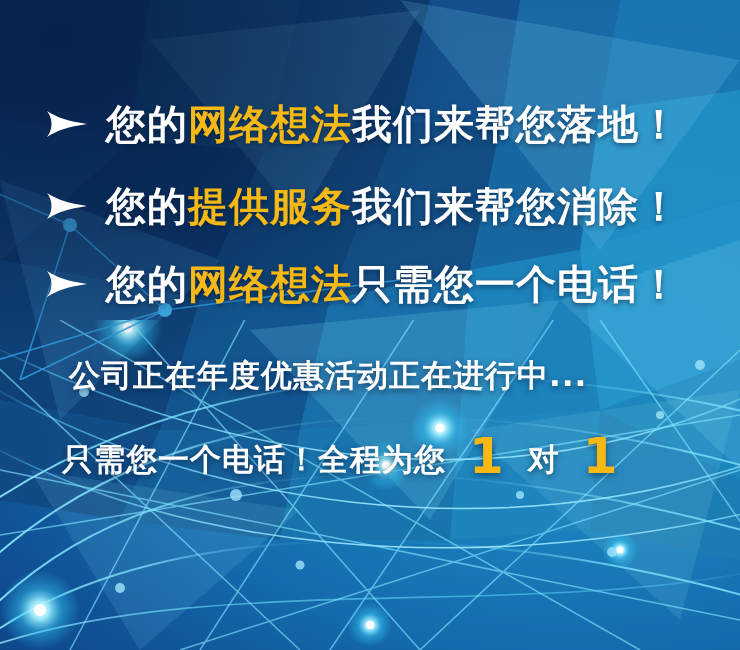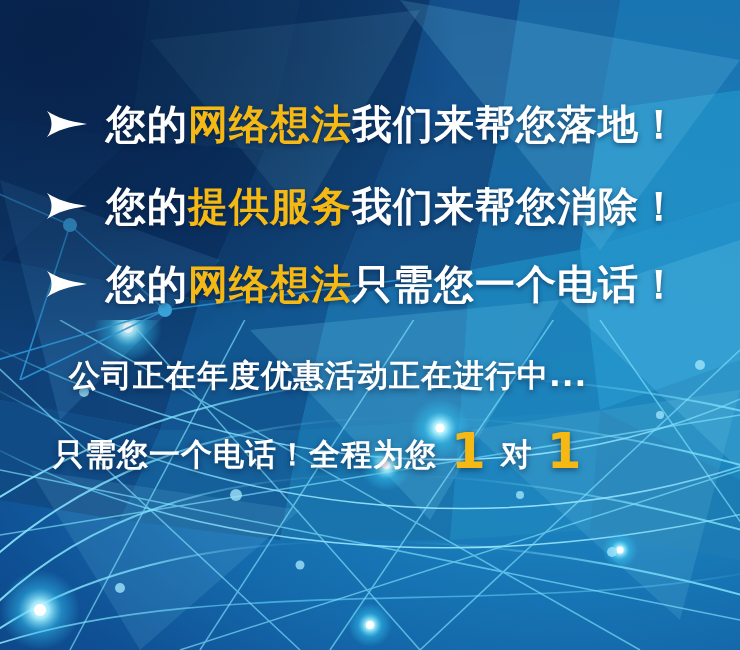--- a/index.html
+++ b/index.html
@@ -69,21 +69,21 @@
   .big-one{
     color:#f6b914;
     font-size:50px;
     font-weight:bold;
     line-height:0.8;
     padding:0 7px;
     position:relative;
     top:3px;
     text-shadow:0 2px 6px rgba(3,22,52,.55);
   }
-  .sub2 .seg{margin:7px;}
+  .sub2 .seg{margin:16px;}
 </style>
 </head>
 <body>
 
 <div id="banner">
 
   <svg class="poly-layer" viewBox="0 0 740 650" preserveAspectRatio="none">
     <defs>
       <linearGradient id="pg1" x1="0" y1="0" x2="1" y2="1">
         <stop offset="0" stop-color="#0b2e61"></stop>

